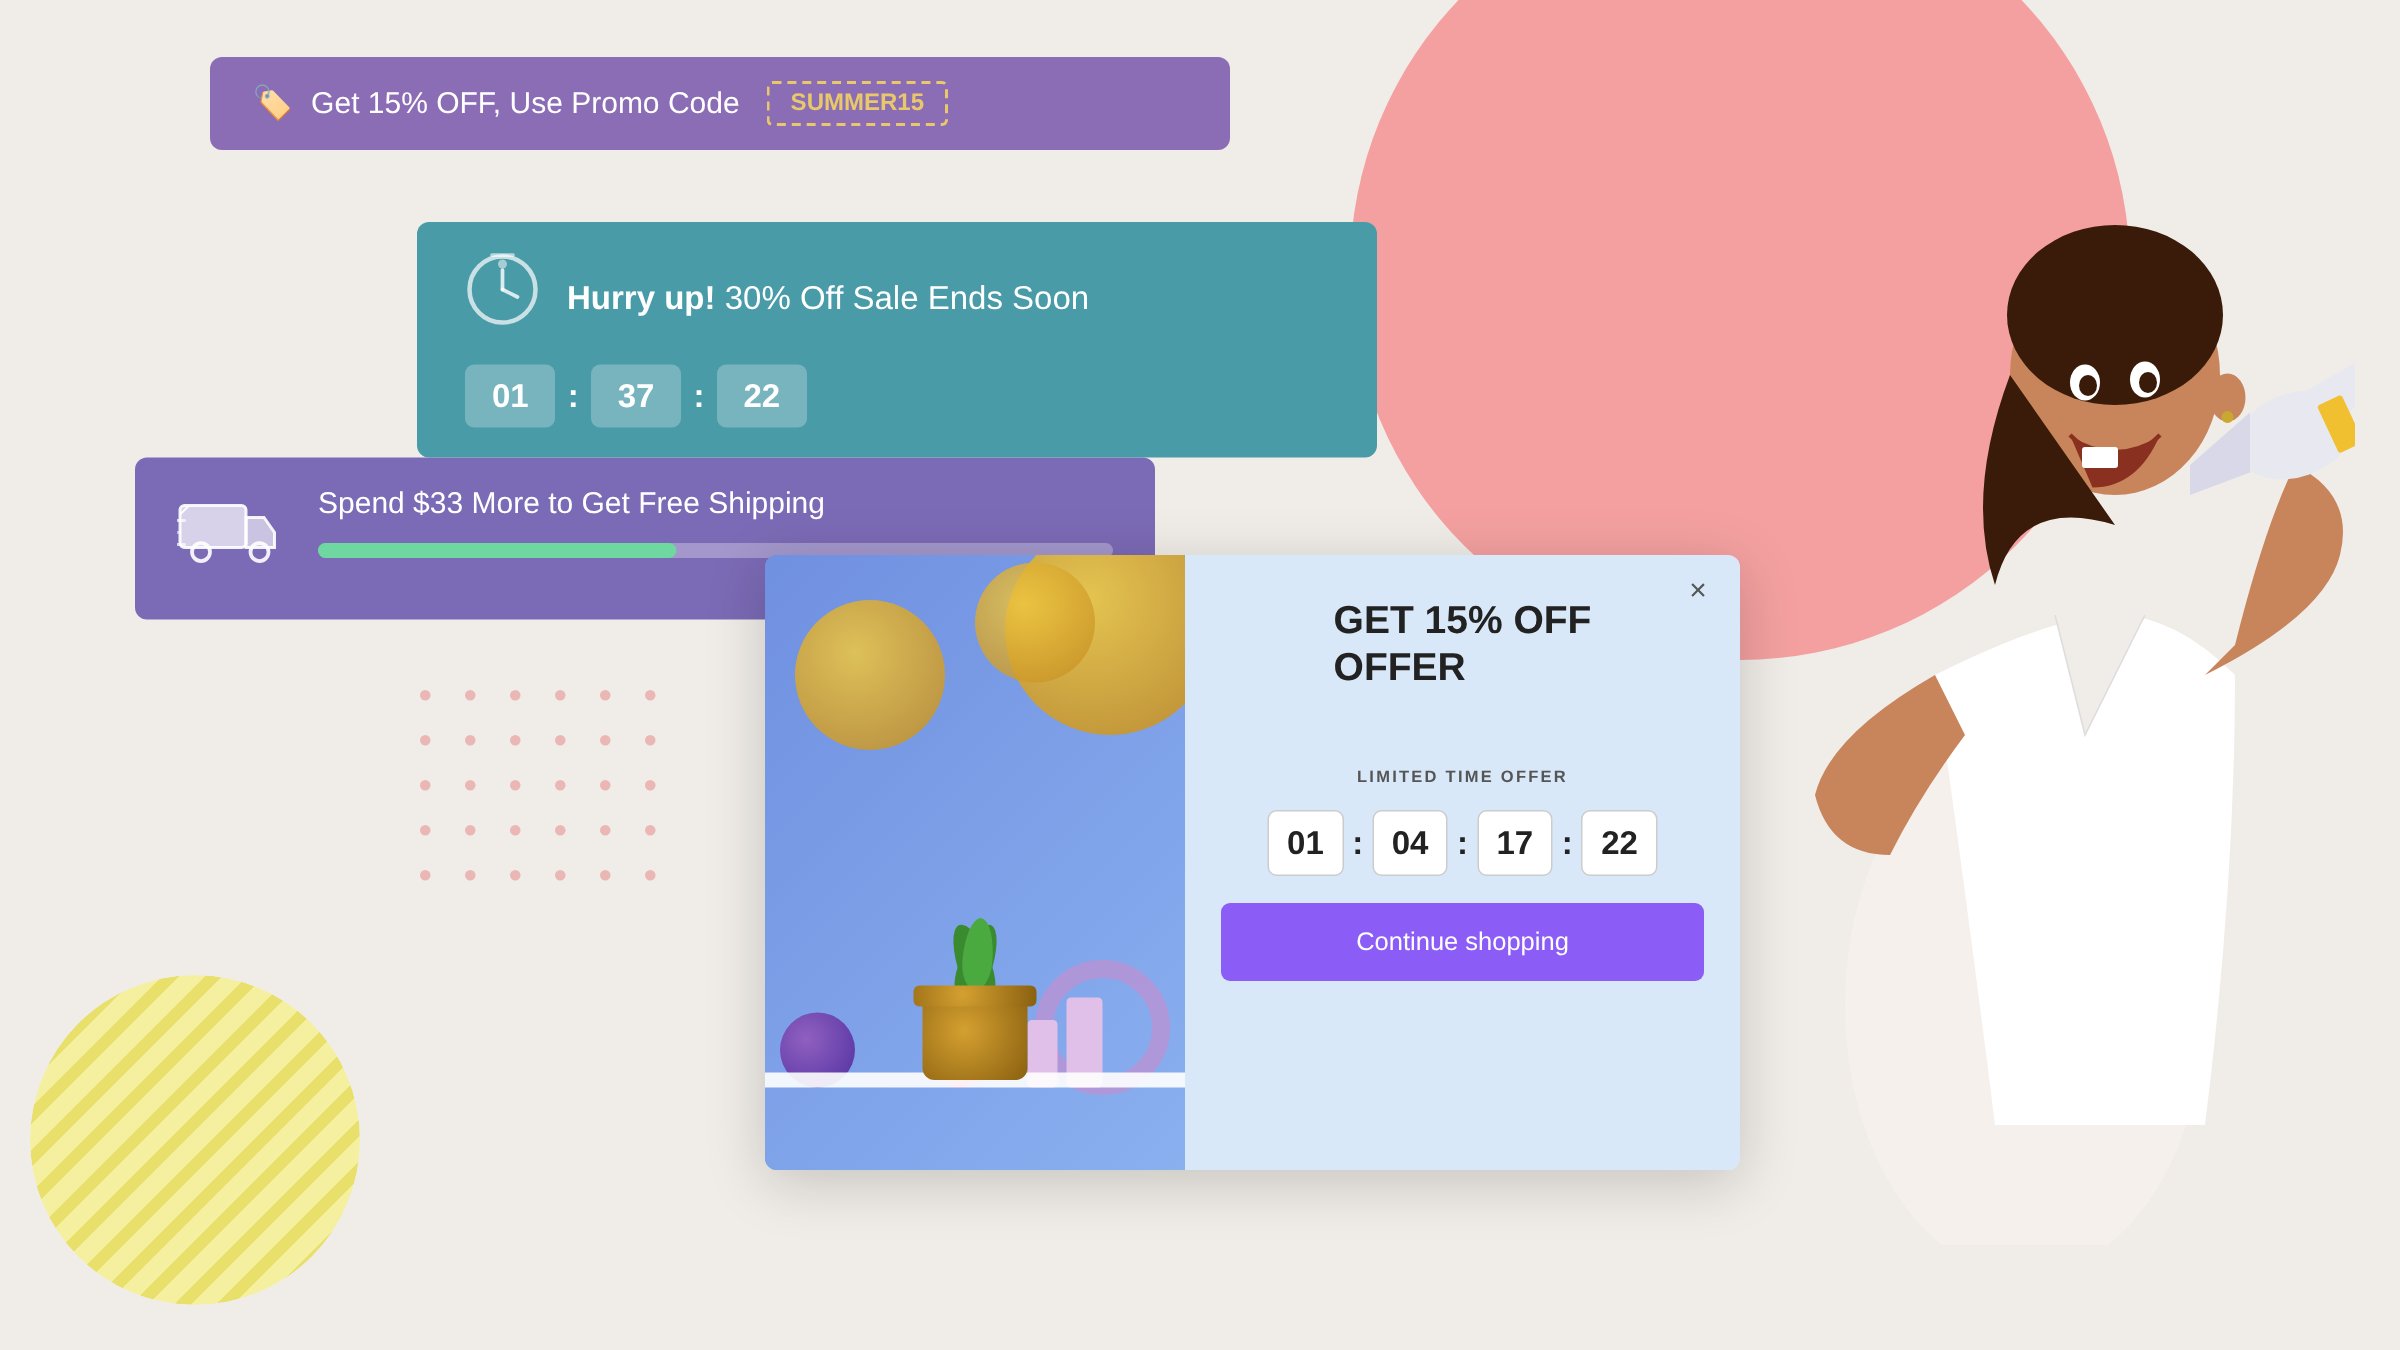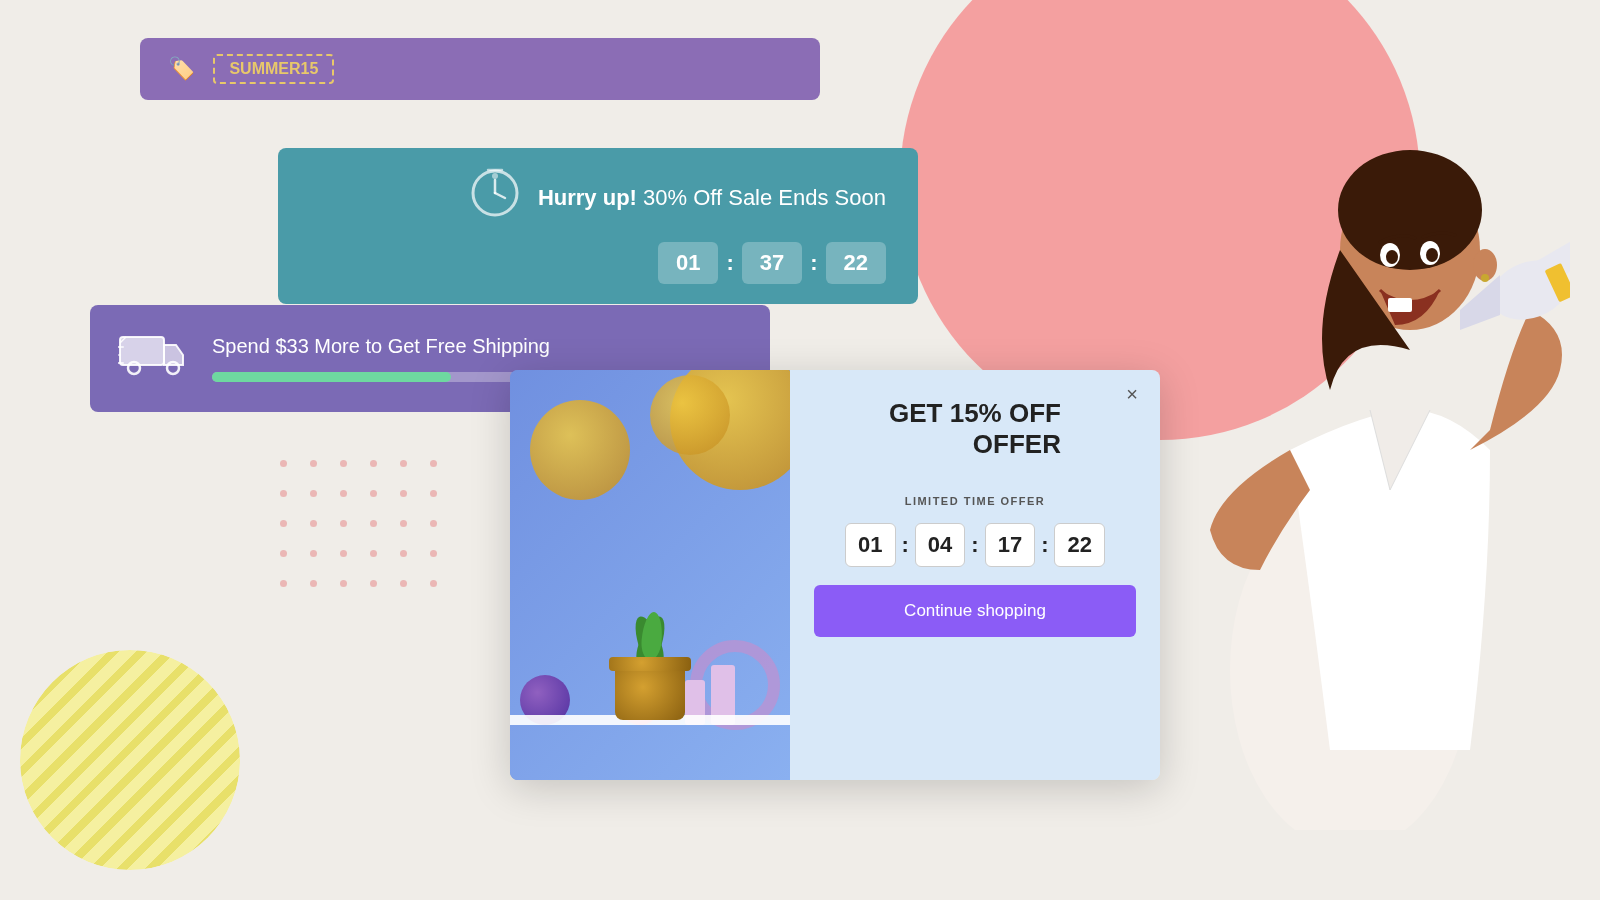--- a/index.html
+++ b/index.html
@@ -115,21 +115,21 @@
     .countdown-banner {
       position: absolute;
       top: 148px;
       left: 278px;
       width: 640px;
       background: #4a9ba8;
       border-radius: 8px;
       padding: 20px 32px;
       display: flex;
       flex-direction: column;
-      align-items: flex-end;
+      align-items: flex-start;
       z-index: 4;
     }
     .countdown-top {
       display: flex;
       align-items: center;
       gap: 18px;
       margin-bottom: 14px;
     }
     .clock-icon {
       font-size: 44px;
@@ -169,21 +169,20 @@
       top: 305px;
       left: 90px;
       width: 680px;
       background: #7b6ab5;
       border-radius: 8px;
       padding: 20px 28px;
       z-index: 3;
     }
     .shipping-content {
       display: flex;
-      align-items: center;
       gap: 24px;
     }
     .truck-icon {
       font-size: 52px;
       color: rgba(255,255,255,0.8);
     }
     .shipping-info {
       flex: 1;
     }
     .shipping-text {
@@ -384,23 +383,23 @@
       width: 28px;
       height: 28px;
       display: flex;
       align-items: center;
       justify-content: center;
     }
     .modal-title {
       font-size: 26px;
       font-weight: 900;
       color: #222;
-      text-align: right;
+      text-align: left;
       line-height: 1.2;
-      margin-bottom: 0;
+      margin-bottom: 17px;
     }
     .modal-subtitle {
       font-size: 11px;
       font-weight: 700;
       color: #555;
       letter-spacing: 1.5px;
       text-transform: uppercase;
       margin-bottom: 16px;
       margin-top: 35px;
     }
@@ -531,20 +530,21 @@
 
     <circle cx="355" cy="208" r="4" fill="#c8a830"></circle>
 
     <path d="M250 172 Q270 162 285 168" fill="none" stroke="#3a1a08" stroke-width="3" stroke-linecap="round"></path>
     <path d="M293 167 Q310 160 325 165" fill="none" stroke="#3a1a08" stroke-width="3" stroke-linecap="round"></path>
   </svg>
 </div>
 
 <div class="promo-banner-1">
   <span class="promo-tag-icon">🏷️</span>
+  <span class="promo-text">Get 15% OFF, Use Promo Code</span>
   <span class="promo-code">SUMMER15</span>
 </div>
 
 <div class="countdown-banner">
   <div class="countdown-top">
     <div class="clock-icon">
       <svg width="50" height="50" viewBox="0 0 50 50" fill="none">
         <circle cx="25" cy="25" r="22" stroke="rgba(255,255,255,0.7)" stroke-width="3" fill="none"></circle>
         <circle cx="25" cy="8" r="3" fill="rgba(255,255,255,0.5)"></circle>
         <line x1="25" y1="25" x2="25" y2="12" stroke="rgba(255,255,255,0.8)" stroke-width="2.5" stroke-linecap="round"></line>

